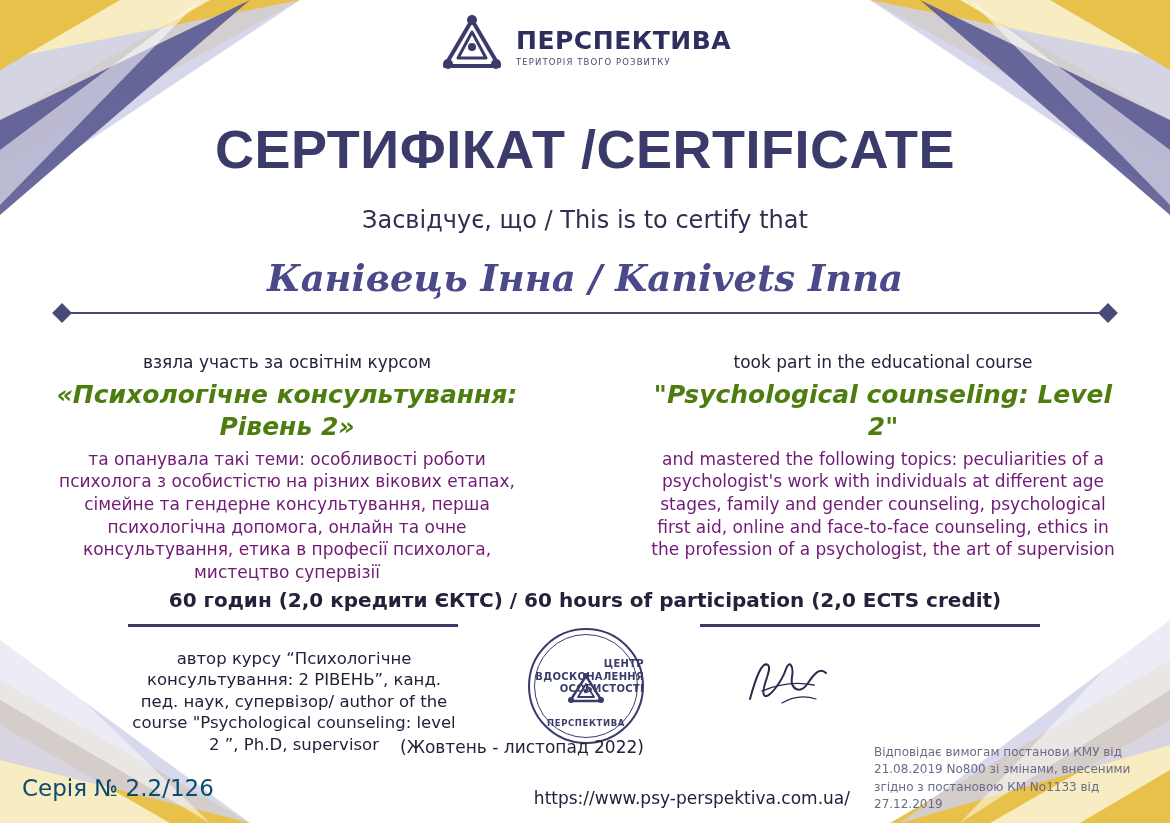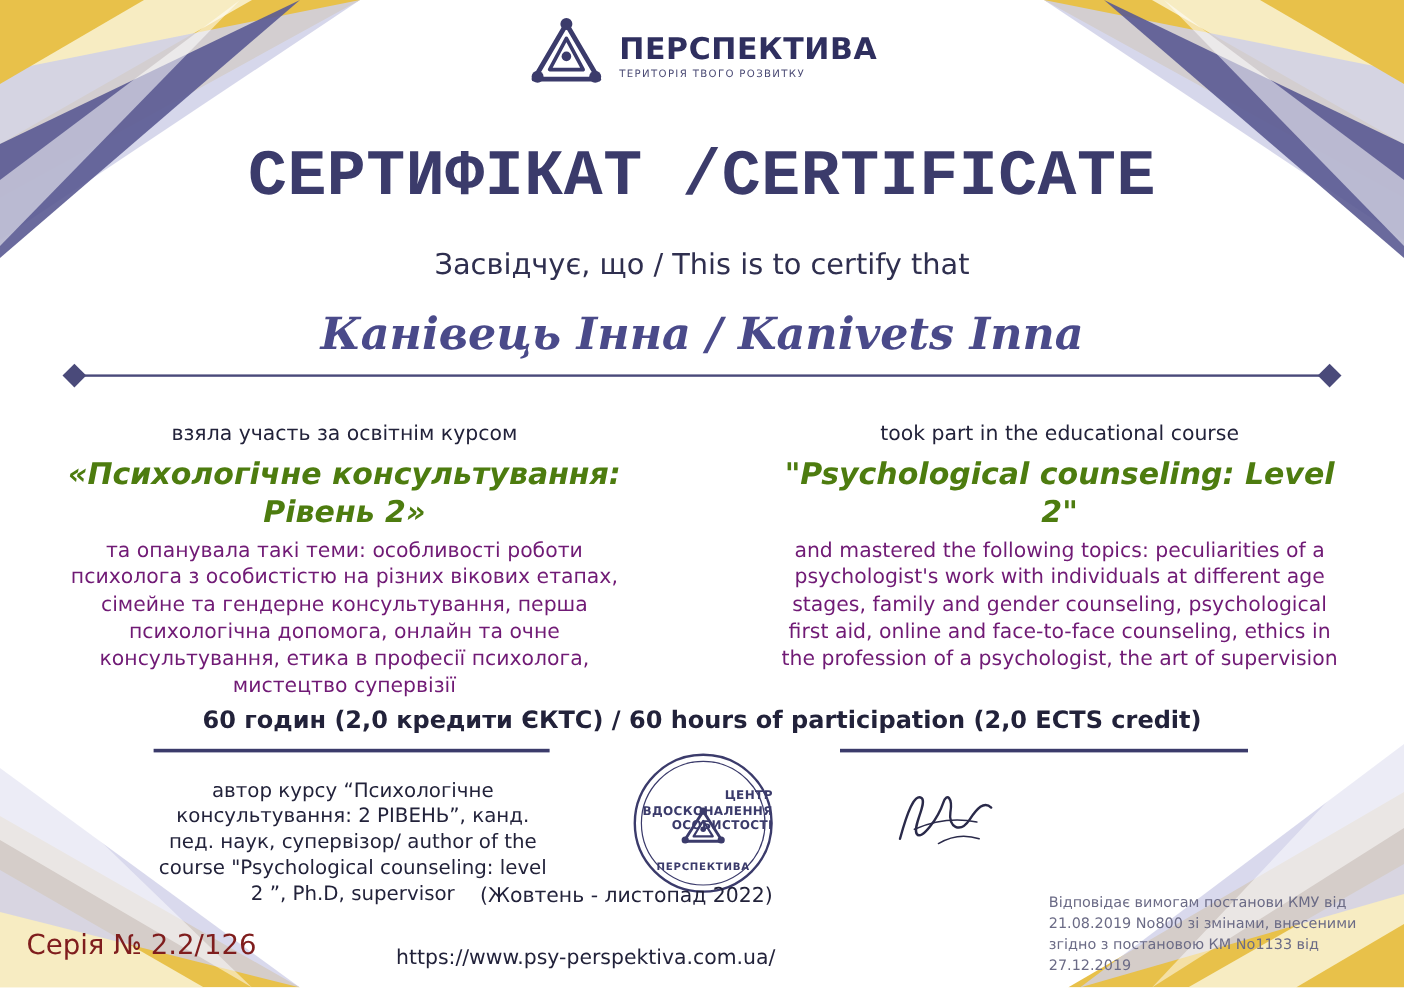--- a/index.html
+++ b/index.html
@@ -66,21 +66,21 @@
     margin-top: 4px;
   }
 
   
   .title {
     position: absolute;
     top: 118px;
     left: 0;
     width: 1170px;
     text-align: center;
-    font-family: Liberation Mono, monospace;
+    font-family: Liberation Sans, sans-serif;
     font-weight: bold;
     font-size: 54px;
     letter-spacing: 0.5px;
     color: #3b3b6b;
   }
   .subtitle {
     position: absolute;
     top: 206px;
     left: 0;
     width: 1170px;
@@ -244,21 +244,21 @@
     text-align: left;
     font-size: 17px;
     color: #22223a;
     line-height: 1.45;
   }
   .website {
     position: absolute;
     top: 788px;
     left: 330px;
     width: 520px;
-    text-align: left;
+    text-align: right;
     font-size: 17px;
     color: #22223a;
   }
 
   .signature {
     position: absolute;
     top: 655px;
     left: 742px;
     width: 100px;
     height: 56px;
@@ -272,21 +272,21 @@
     font-size: 19px;
     color: #22223a;
     line-height: 1.45;
   }
 
   .serial {
     position: absolute;
     top: 775px;
     left: 22px;
     font-size: 23px;
-    color: #7f1d1d;
+    color: #0c4a6e;
   }
 
   .legal {
     position: absolute;
     top: 744px;
     right: 16px;
     width: 280px;
     font-size: 12px;
     color: #6b6b86;
     line-height: 1.45;

